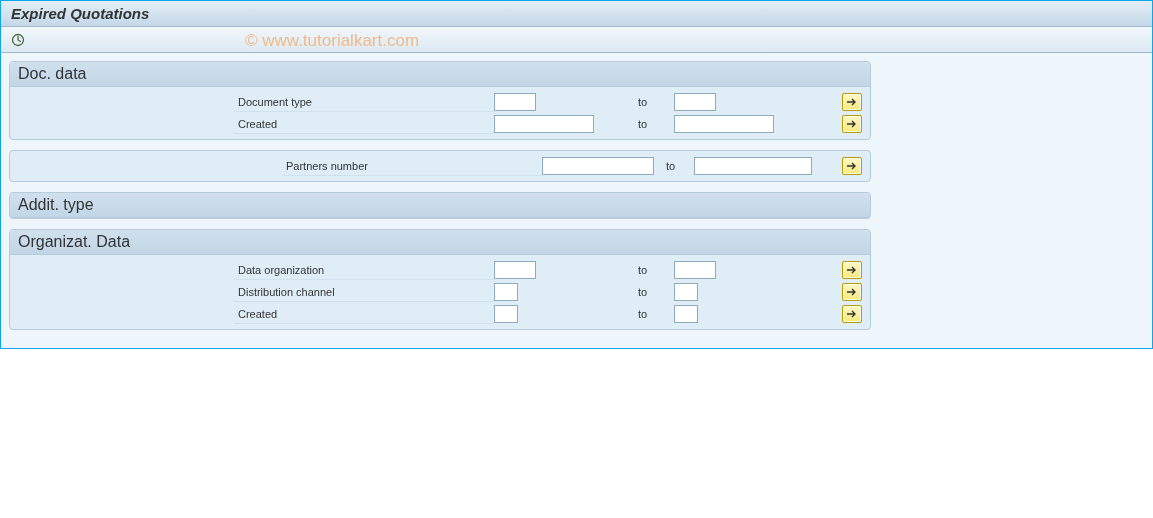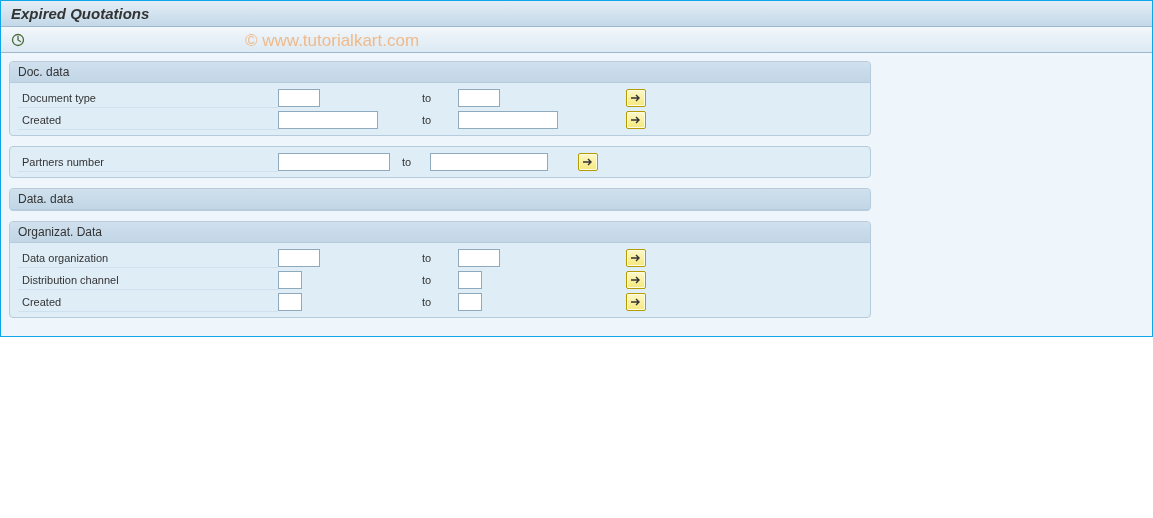--- a/index.html
+++ b/index.html
@@ -56,31 +56,32 @@
       border-radius: 4px;
       margin-bottom: 10px;
       width: 862px;
     }
     .group-header {
       background: linear-gradient(#d0e0ed, #c1d6e6);
       border-bottom: 1px solid #b6cbdc;
       border-top-left-radius: 4px;
       border-top-right-radius: 4px;
       padding: 3px 8px;
-      font-size: 12px;
+      font-size: 16px;
       color: #333;
     }
     .group-body {
       padding: 4px 0;
     }
     .row {
       display: flex;
       align-items: center;
       padding: 1px 8px;
       height: 22px;
+      justify-content: flex-end;
     }
     .label {
       width: 260px;
       color: #333;
       padding-left: 4px;
       border-bottom: 1px solid #cfe0ee;
       height: 20px;
       line-height: 20px;
     }
     .input-short {
@@ -193,21 +194,21 @@
           <div class="multi-btn">
             <svg width="10" height="8" viewBox="0 0 10 8">
                 <path d="M0 4 L7 4 M5 1 L8 4 L5 7" stroke="#333" stroke-width="1.4" fill="none"></path>
               </svg>
           </div>
         </div>
       </div>
     </div>
 
     <div class="group">
-      <div class="group-header">Data. data</div>
+      <div class="group-header">Addit. type</div>
     </div>
 
     <div class="group">
       <div class="group-header">Organizat. Data</div>
       <div class="group-body">
         <div class="row">
           <div class="label">Data organization</div>
           <div class="col-from"><input class="input-short" style=""></div>
           <div class="to-lbl">to</div>
           <div class="col-to">

